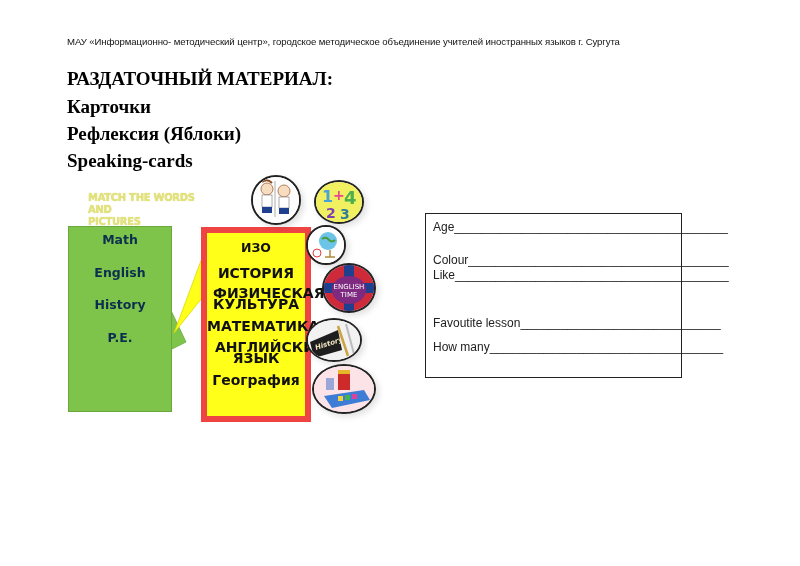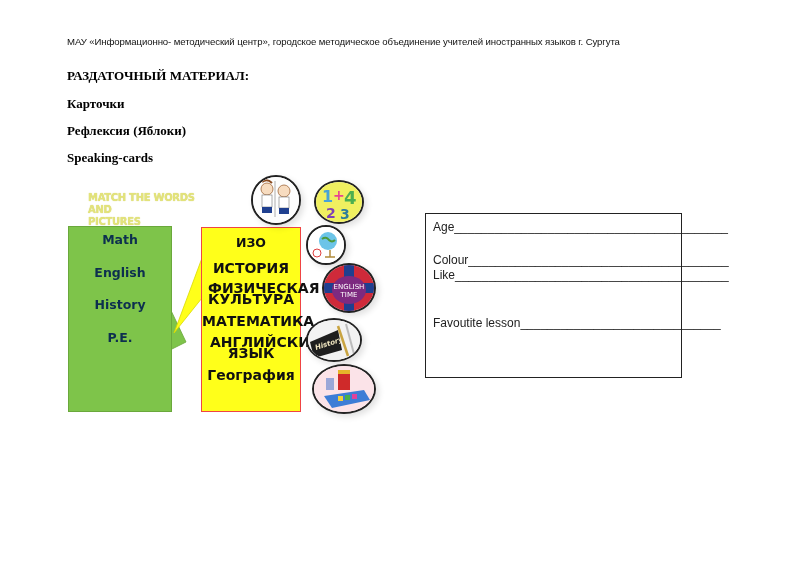--- a/index.html
+++ b/index.html
@@ -6,21 +6,21 @@
     body {
       width: 800px; height: 566px; background: #ffffff; position: relative; overflow: hidden;
       font-family: "Liberation Sans", sans-serif; color: #000;
     }
     .header-line {
       position: absolute; left: 67px; top: 36px; font-size: 9.6px; color: #111;
       font-family: "Liberation Sans", sans-serif; letter-spacing: -0.1px;
     }
     .heading {
       position: absolute; left: 67px; font-family: "Liberation Serif", serif; font-weight: bold;
-      font-size: 13px; color: #000;
+      font-size: 19px; color: #000;
     }
     #h1 { top: 68px; }
     #h2 { top: 96px; }
     #h3 { top: 123px; }
     #h4 { top: 150px; }
 
     
     .match-title {
       position: absolute; left: 88px; top: 192px; width: 130px; text-align: left;
       font-family: "DejaVu Sans", sans-serif; font-weight: bold; font-size: 10px; line-height: 12px;
@@ -33,21 +33,21 @@
     .green-tail {
       position: absolute; left: 166px; top: 292px; width: 40px; height: 70px;
     }
     .green-box .word {
       display: block; text-align: center; font-family: "DejaVu Sans", sans-serif; font-weight: bold;
       font-size: 12.5px; color: #0d2f4f; height: 32.5px; line-height: 22px;
     }
     .green-box .word:first-child { margin-top: 2px; }
     .yellow-box {
       position: absolute; left: 201px; top: 227px; width: 98px; height: 183px;
-      background: #ffff1a; border: 1px solid #ef4444;
+      background: #ffff1a; border: 6px solid #ef4444;
     }
     .yellow-tail {
       position: absolute; left: 172px; top: 228px; width: 32px; height: 110px;
     }
     .yellow-box .rword {
       display: block; text-align: center; font-family: "DejaVu Sans", sans-serif; font-weight: bold;
       color: #111; font-size: 14px; line-height: 11px;
     }
     .circle {
       position: absolute; border: 2px solid #222; border-radius: 50%; overflow: hidden; background: #fff;
@@ -173,13 +173,16 @@
   </div>
   <div class="card-row" style="top:30px;margin-top:9px;">
     <span>Colour</span><span>_______________________________________</span>
   </div>
   <div class="card-row" style="top:54px;">
     <span>Like</span><span>_________________________________________</span>
   </div>
   <div class="card-row" style="top:102px;">
     <span>Favoutite lesson</span><span>______________________________</span>
   </div>
+  <div class="card-row" style="top:126px;">
+    <span>How many</span><span>___________________________________</span>
+  </div>
 </div>
 
 </body></html>

